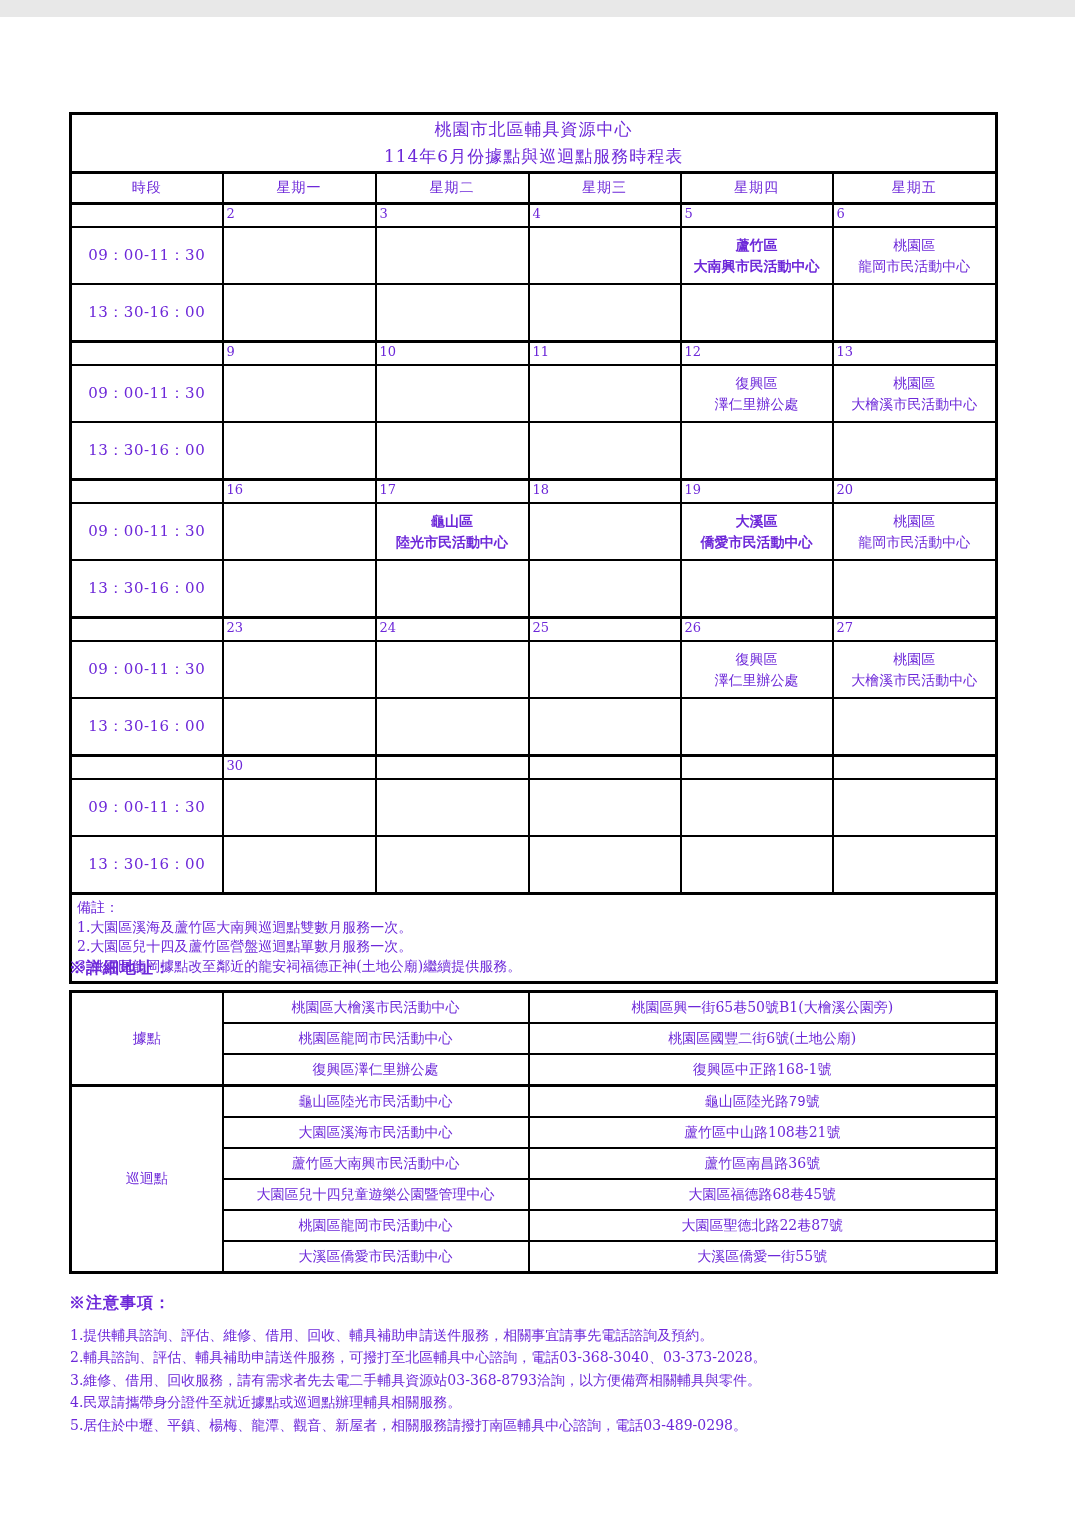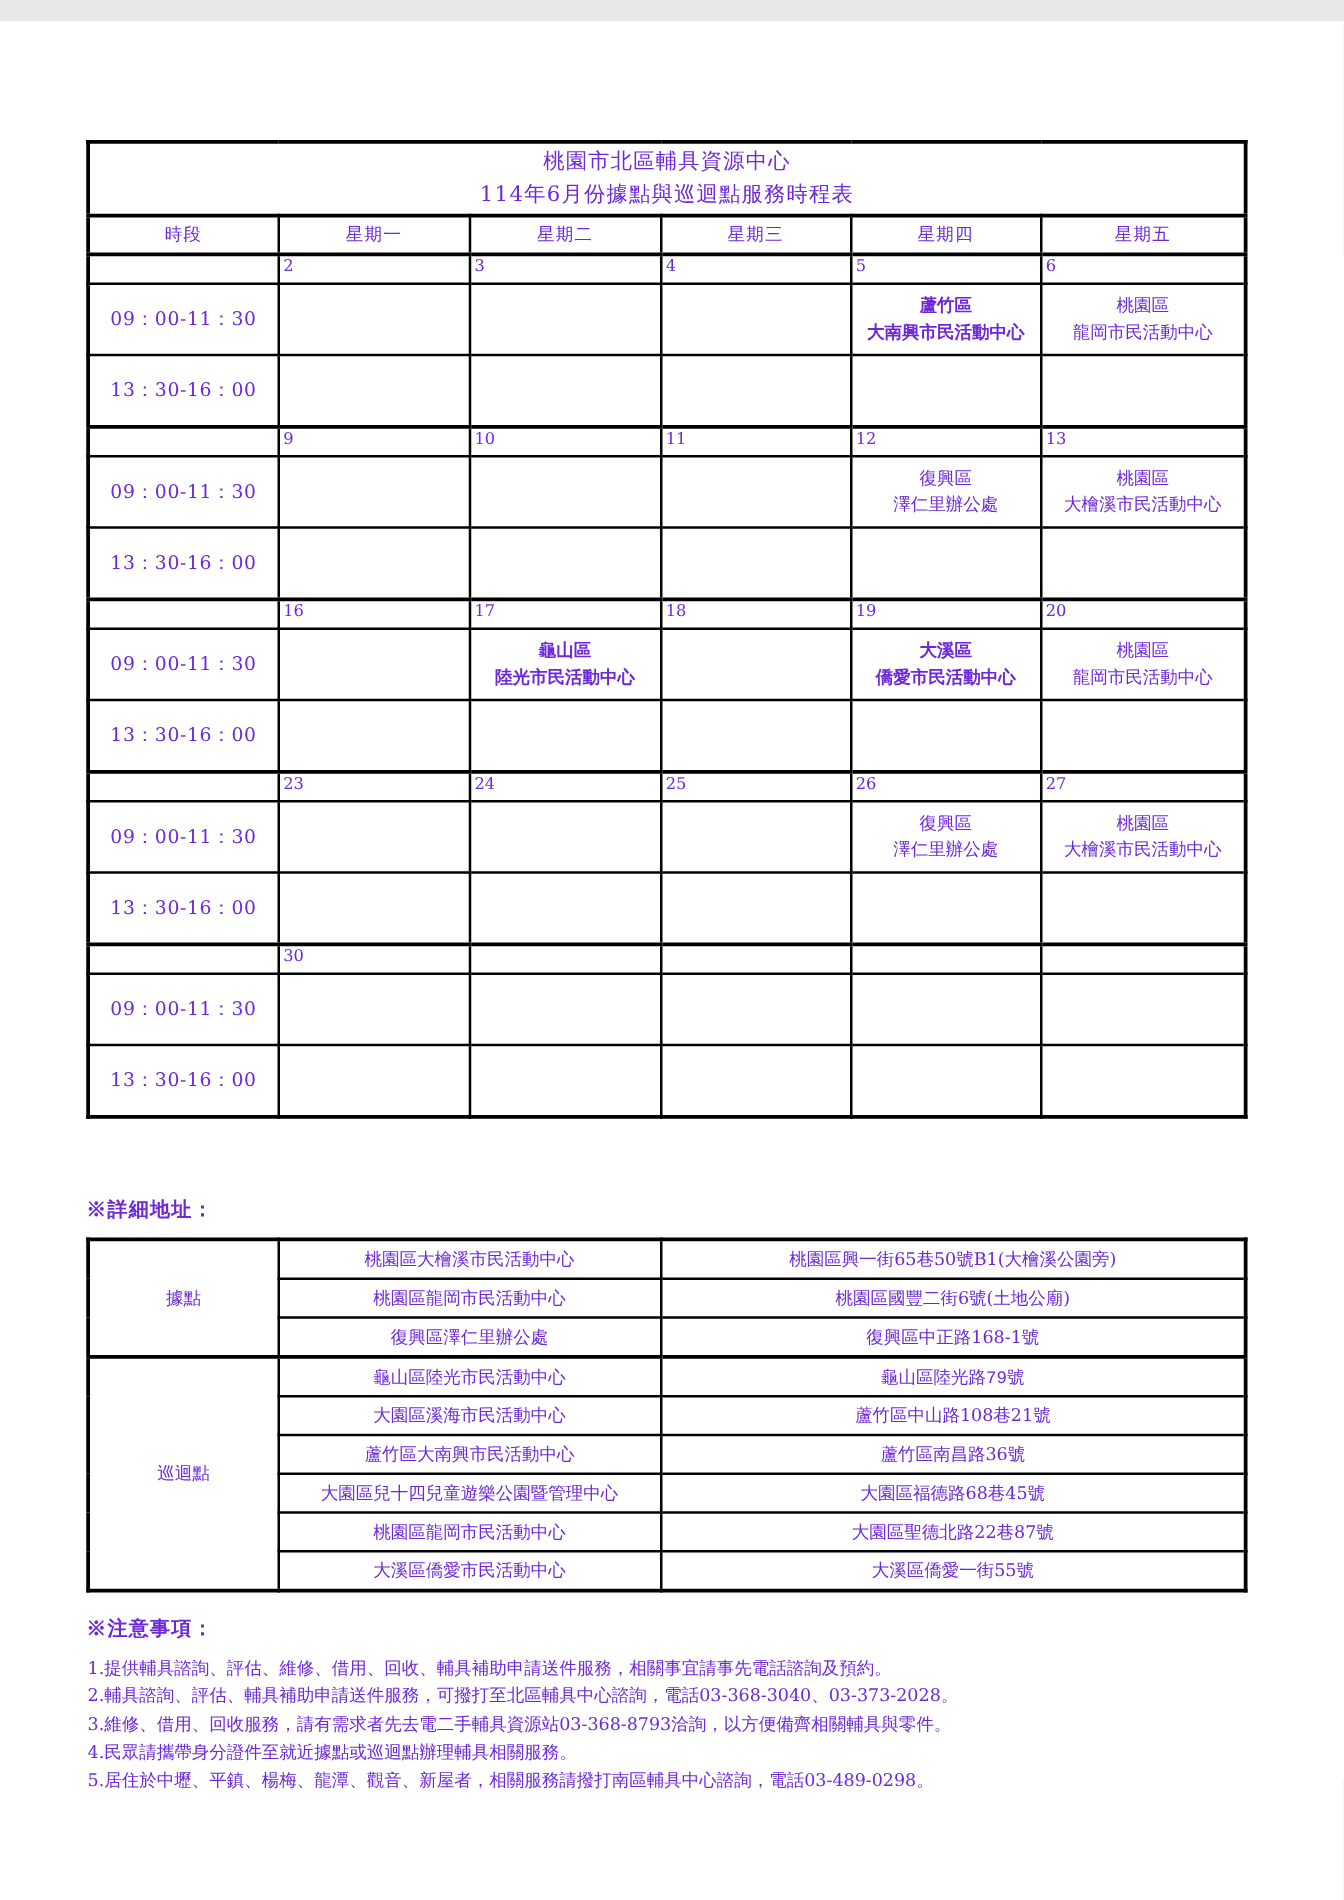--- a/index.html
+++ b/index.html
@@ -222,20 +222,28 @@
     </tr>
     <tr class="slot">
       <td class="time">13：30-16：00</td>
       <td></td>
           <td></td>
       <td></td>
           <td></td>
       <td></td>
     </tr>
 
+    <tr>
+      <td class="remarks" colspan="6">
+        <div class="remark-line">備註：</div>
+        <div class="remark-line">1.大園區溪海及蘆竹區大南興巡迴點雙數月服務一次。</div>
+        <div class="remark-line">2.大園區兒十四及蘆竹區營盤巡迴點單數月服務一次。</div>
+        <div class="remark-line">3.桃園區龍岡據點改至鄰近的龍安祠福德正神(土地公廟)繼續提供服務。</div>
+      </td>
+    </tr>
   </tbody>
     </table>
 
   <div class="addr-heading">※詳細地址：</div>
 
   <table class="addr">
     <colgroup>
       <col style="width:152px">
         <col style="width:306px">
         <col style="width:468px">

